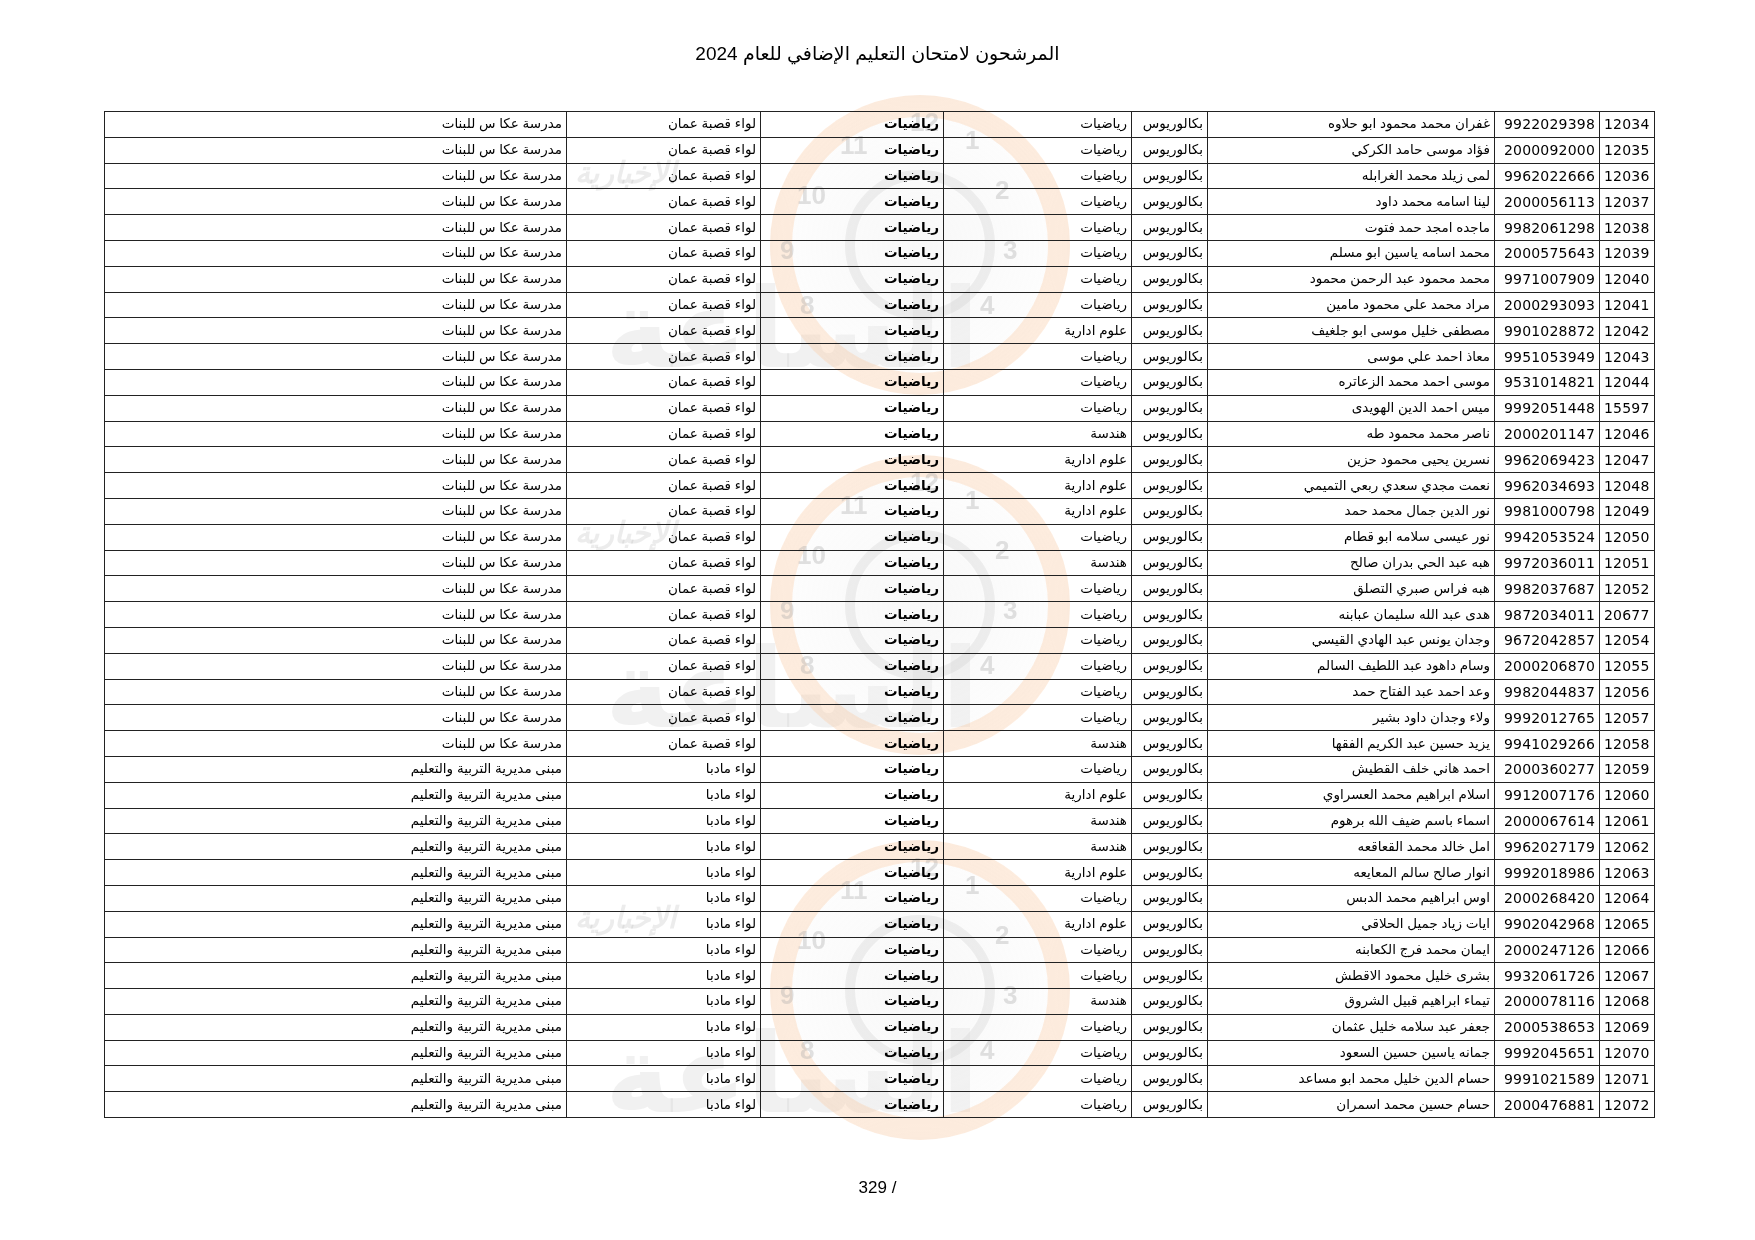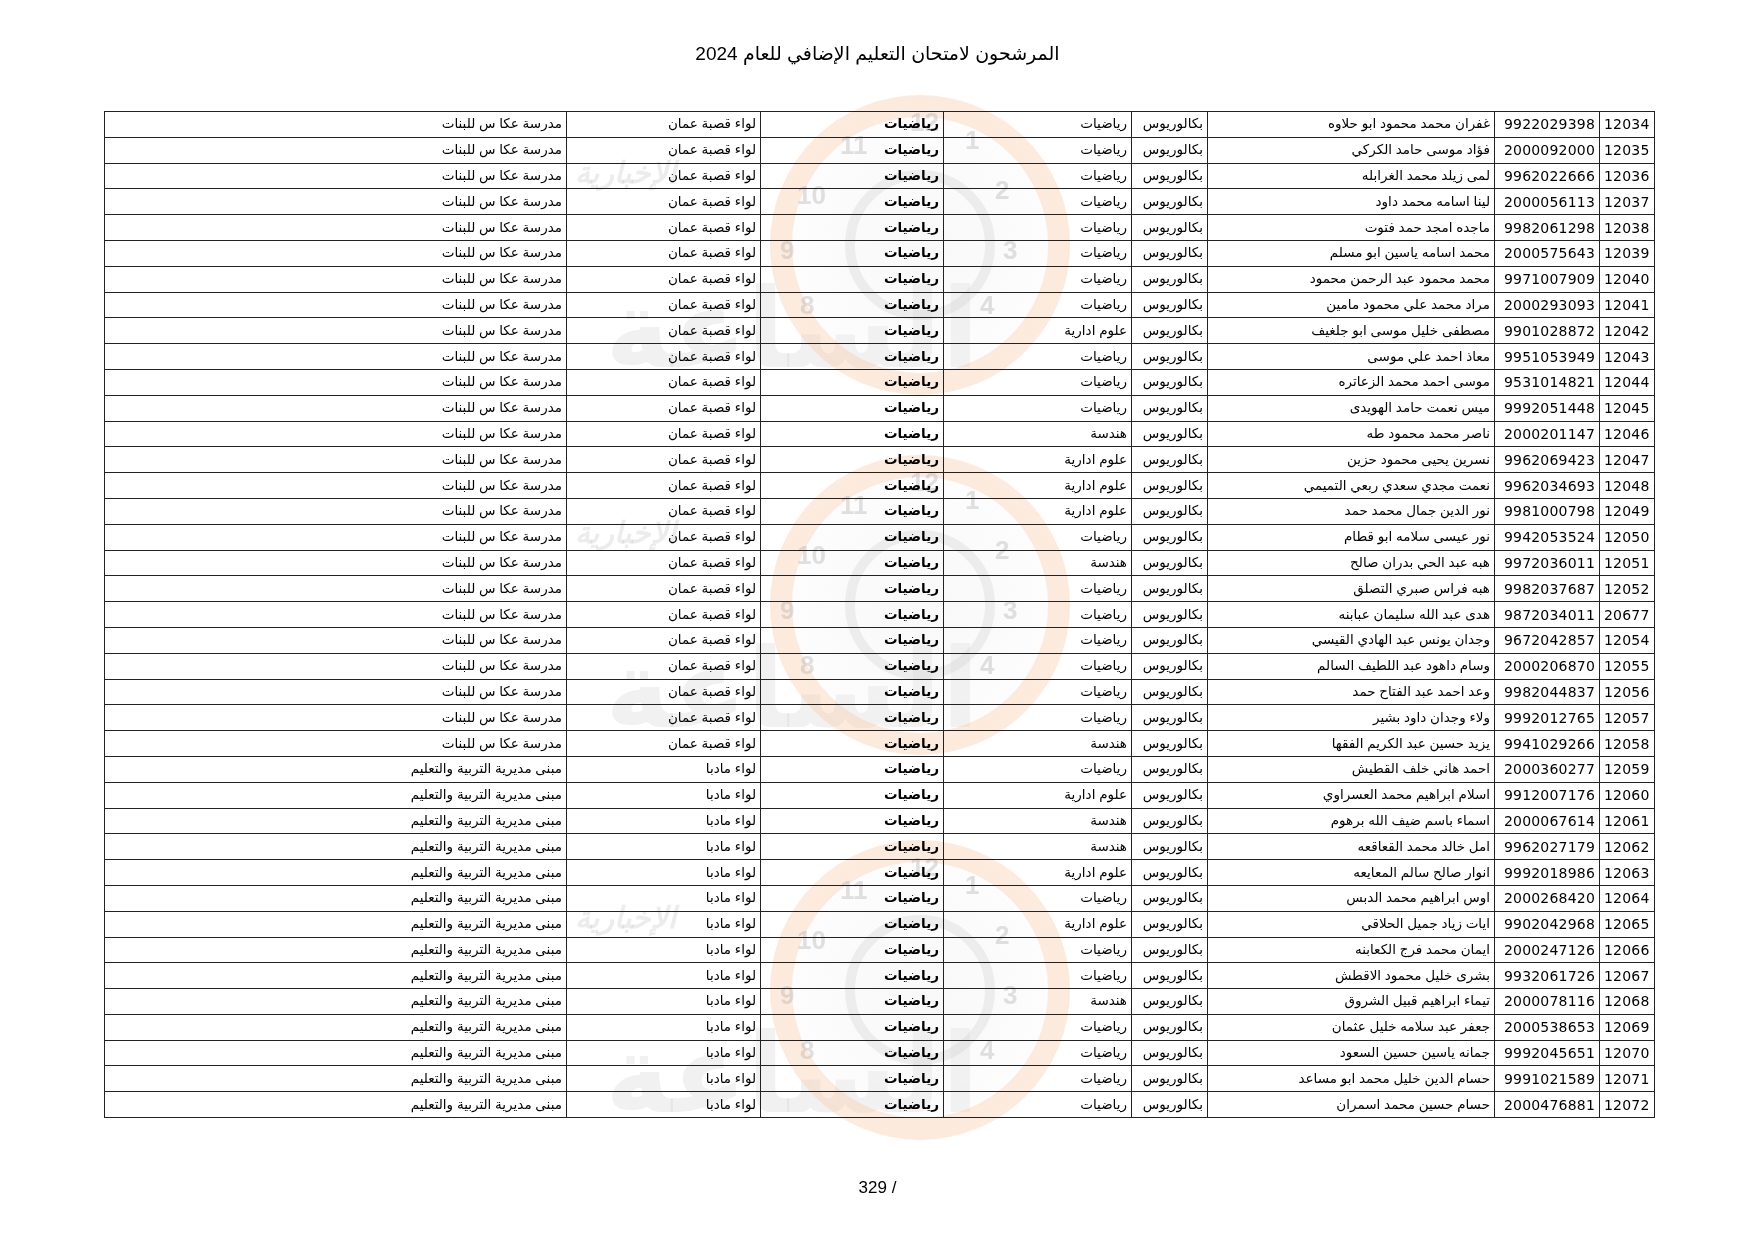--- a/index.html
+++ b/index.html
@@ -223,23 +223,23 @@
     <td class="num">9531014821</td>
     <td>موسى احمد محمد الزعاتره</td>
     <td>بكالوريوس</td>
     <td>رياضيات</td>
     <td class="bold">رياضيات</td>
     <td>لواء قصبة عمان</td>
     <td>مدرسة عكا س للبنات</td>
   </tr>
 
   <tr>
-    <td class="num">12045</td>
+    <td class="num">15597</td>
     <td class="num">9992051448</td>
-    <td>ميس نعمت حامد الهويدى</td>
+    <td>ميس احمد الدين الهويدى</td>
     <td>بكالوريوس</td>
     <td>رياضيات</td>
     <td class="bold">رياضيات</td>
     <td>لواء قصبة عمان</td>
     <td>مدرسة عكا س للبنات</td>
   </tr>
 
   <tr>
     <td class="num">12046</td>
     <td class="num">2000201147</td>

